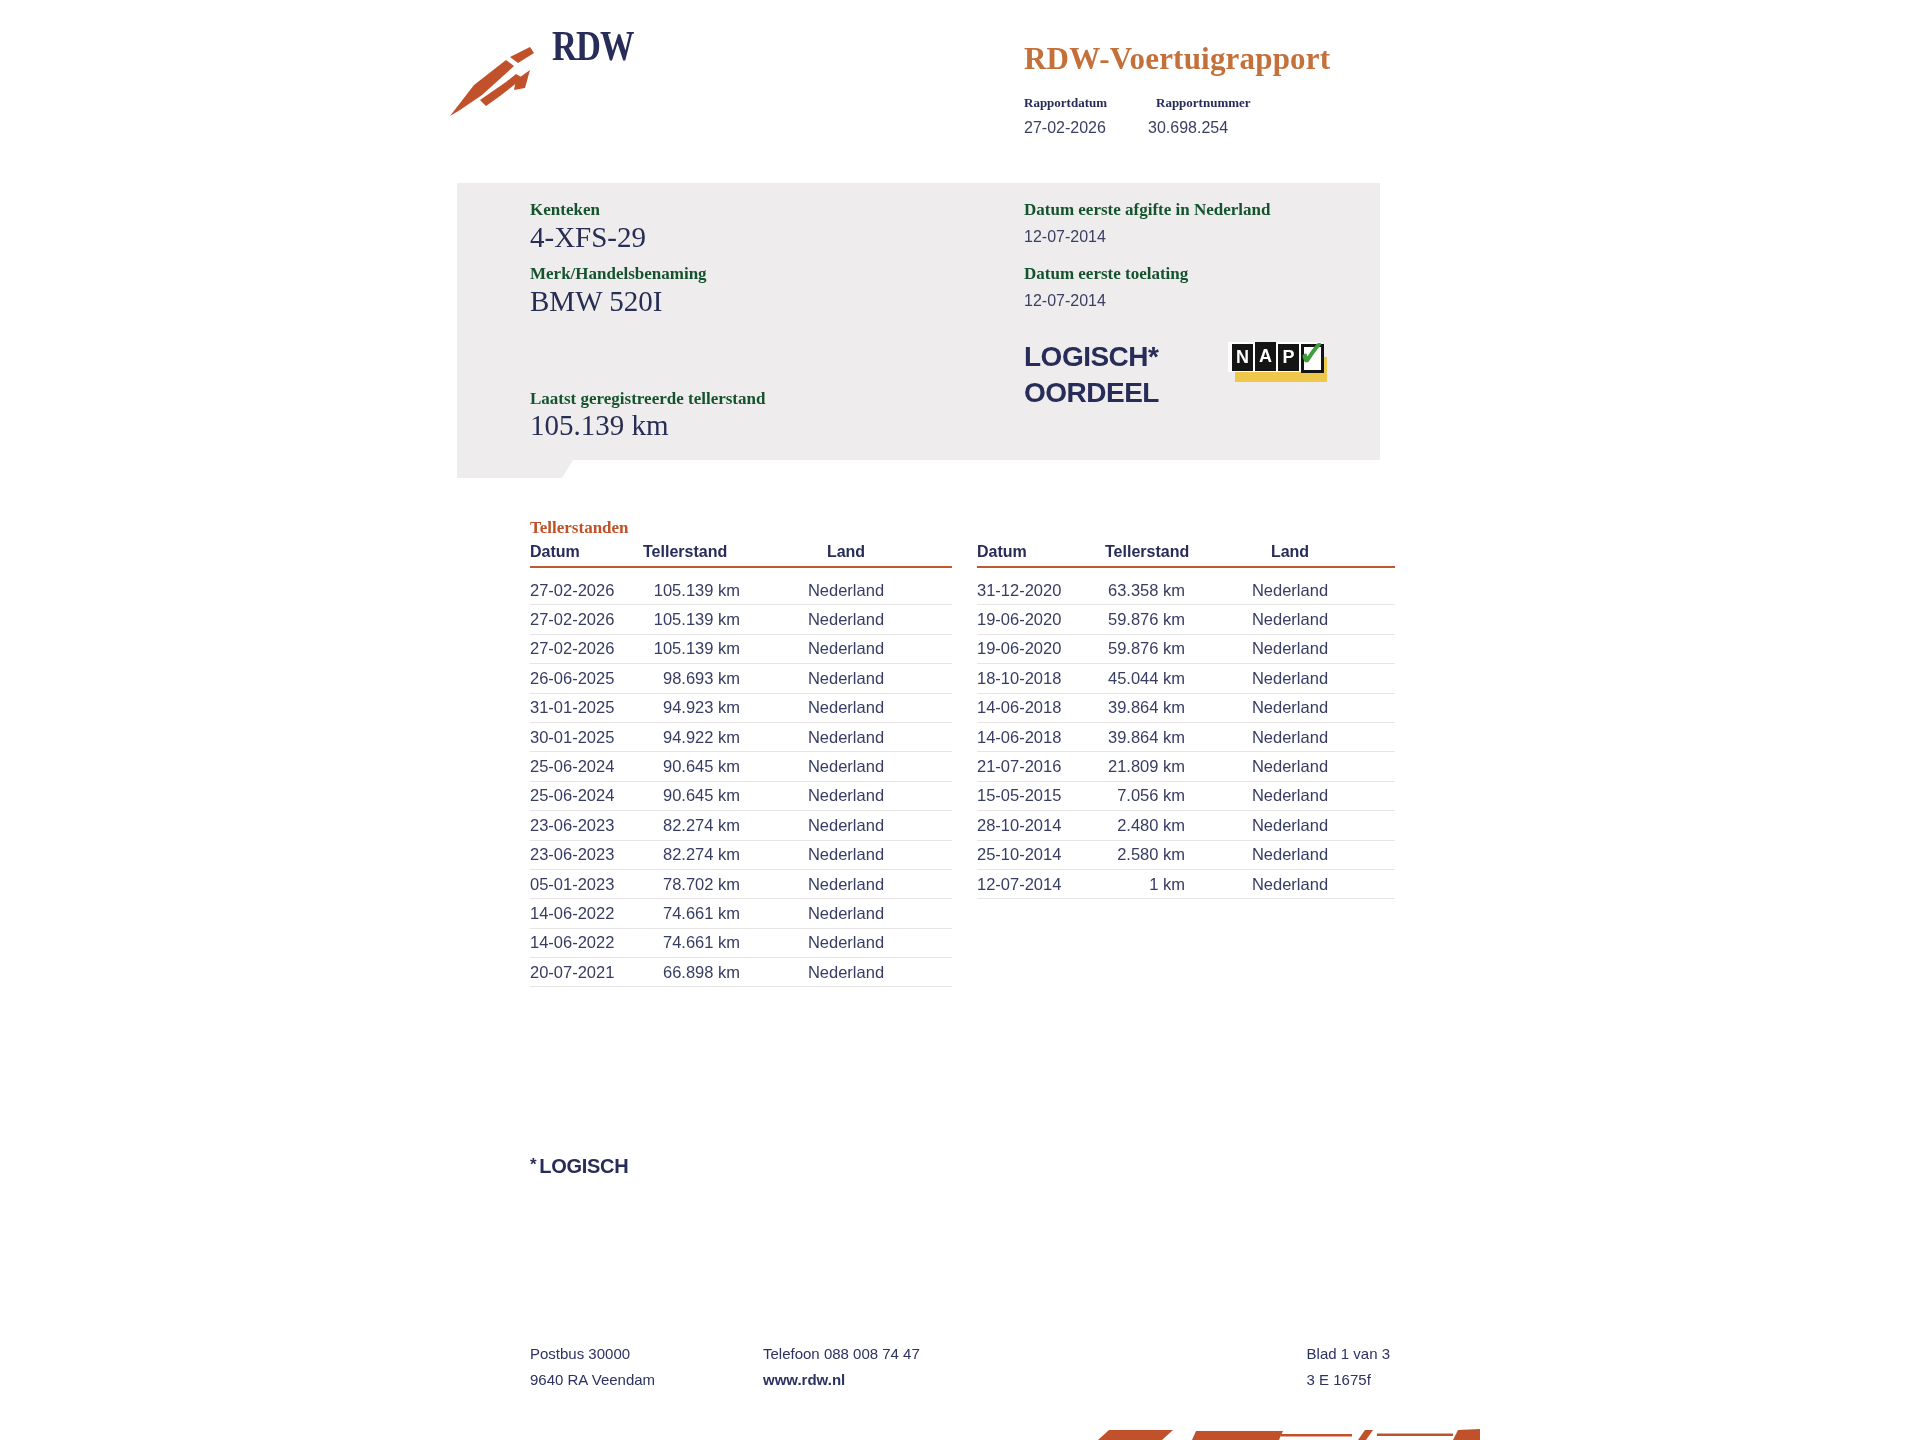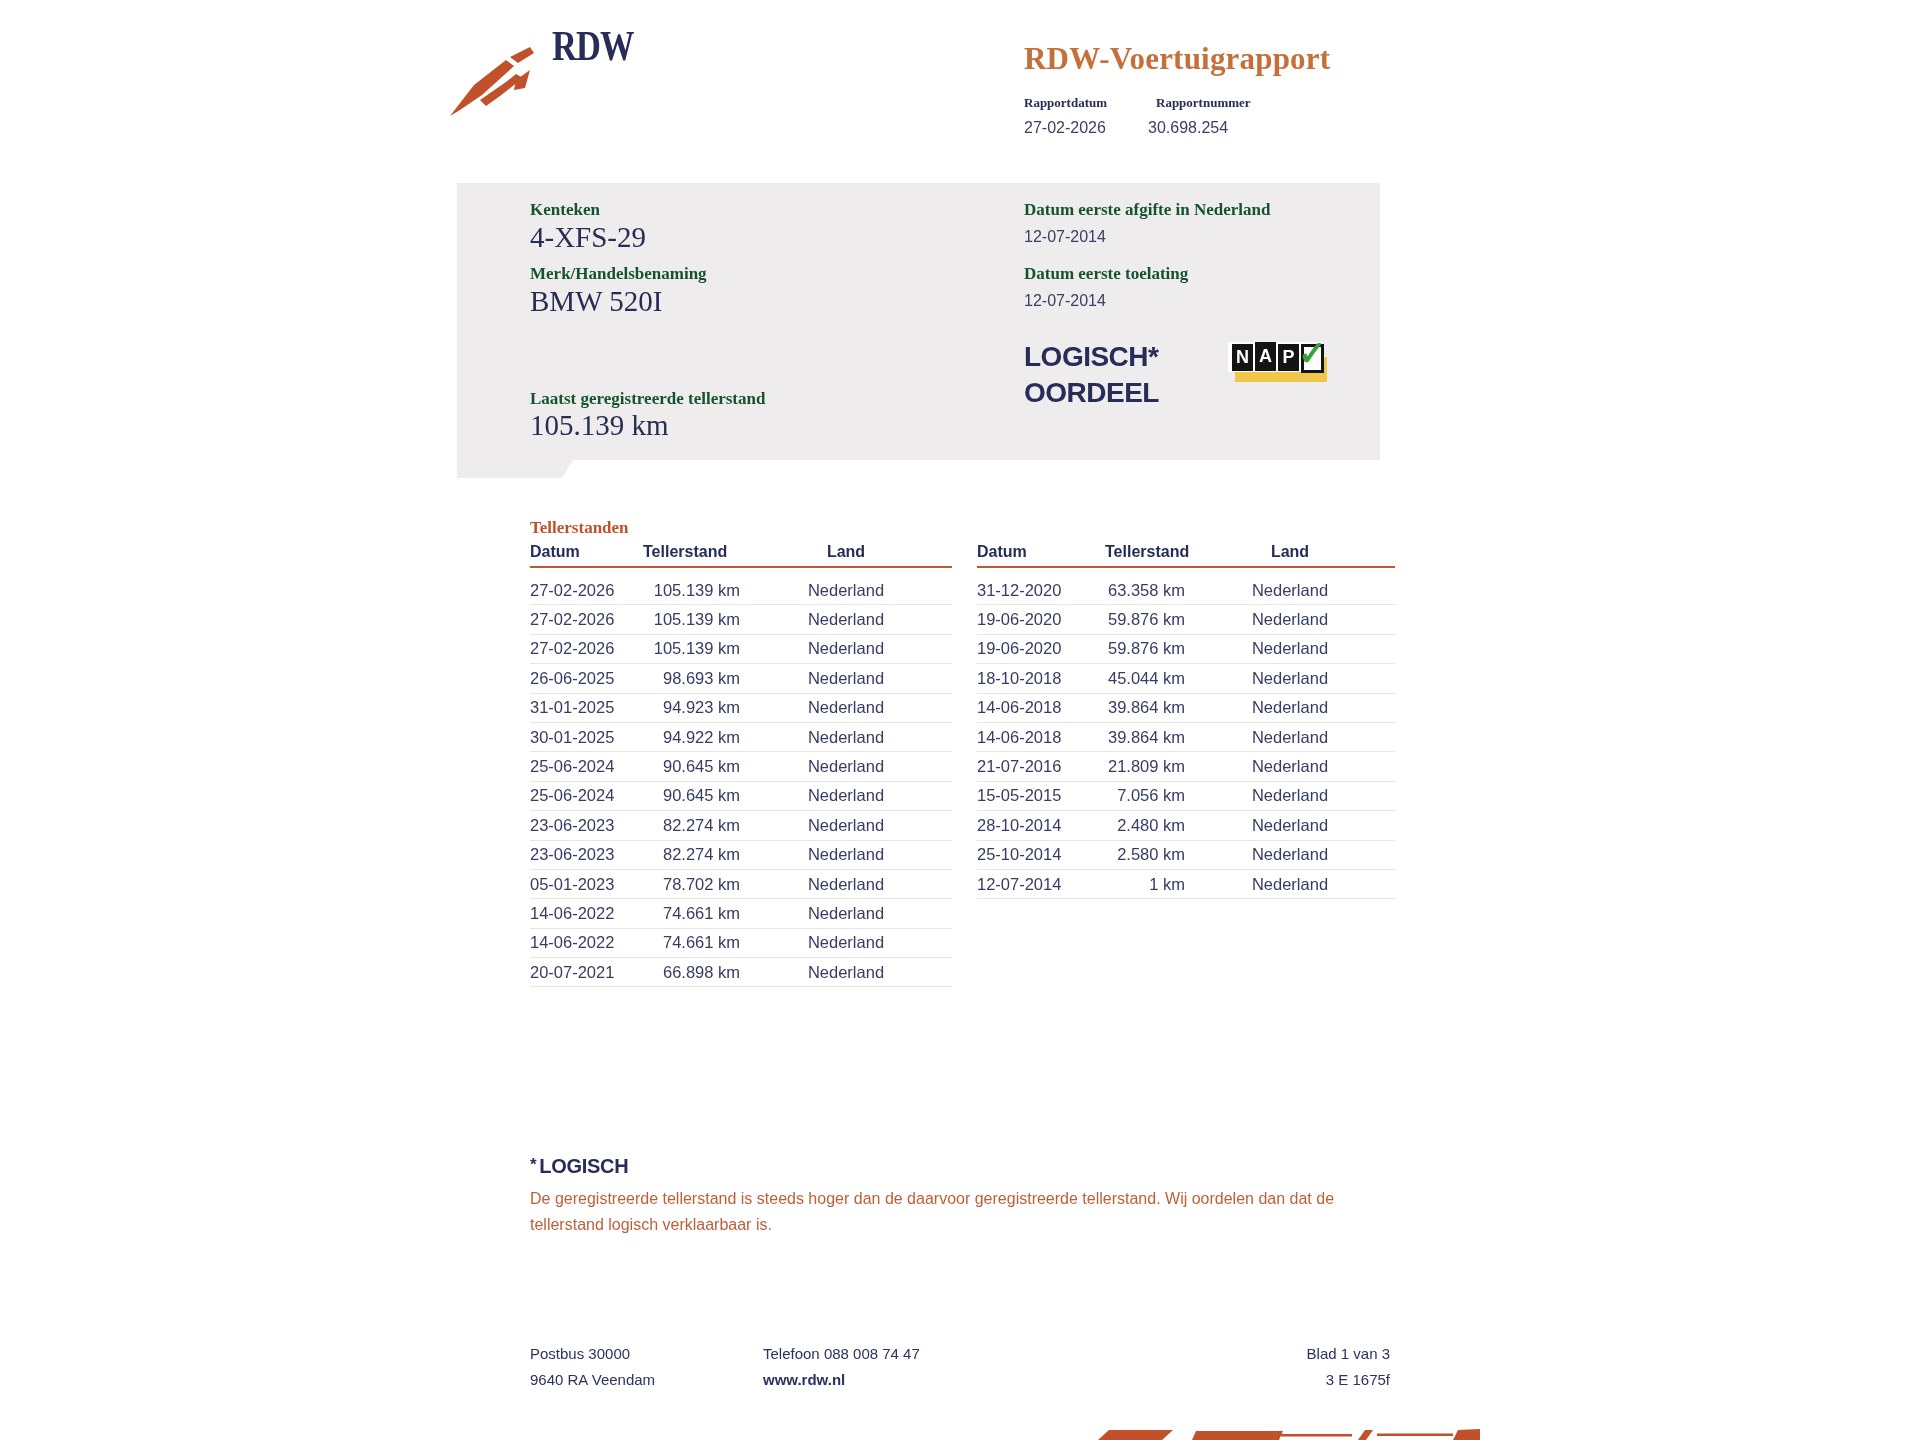--- a/index.html
+++ b/index.html
@@ -77,21 +77,21 @@
   
   .footnote-title{left:530px;top:1155px;font-weight:700;font-size:20px;color:#272c58;
     letter-spacing:-.3px;}
   .footnote-title .ast{font-size:17px;vertical-align:3px;margin-right:3px;}
   .footnote-text{left:530px;top:1186px;width:840px;font-size:16px;line-height:26px;color:#bf5f38;}
 
   
   .footer-block{font-size:15px;line-height:26px;color:#2c3262;}
   .f-left{left:530px;top:1341px;}
   .f-mid{left:763px;top:1341px;}
-  .f-right{right:530px;top:1341px;text-align:right;}
+  .f-right{right:530px;top:1341px;}
   .f-site{font-weight:700;}
 
   .bottom-art{left:1085px;top:1424px;width:400px;height:16px;}
 </style>
 </head>
 <body>
 
 <div class="abs" style="left:0;top:0;width:1920px;height:1168px;">
 
   <svg class="abs wing-logo" viewBox="0 0 94 76">
@@ -281,24 +281,20 @@
         <div class="trow">
           <span class="cell-date">12-07-2014</span>
           <span class="cell-km">1 km</span>
           <span class="cell-land">Nederland</span>
         </div>
       </div>
   </div>
 
   <div class="abs footnote-title">
     <span class="ast">*</span><span>LOGISCH</span>
-  </div>
-  <div class="abs footnote-text">
-    <div>De geregistreerde tellerstand is steeds hoger dan de daarvoor geregistreerde tellerstand. Wij oordelen dan dat de</div>
-    <div>tellerstand logisch verklaarbaar is.</div>
   </div>
 
   <div class="abs footer-block f-left">
     <div>Postbus 30000</div>
     <div>9640 RA Veendam</div>
   </div>
   <div class="abs footer-block f-mid">
     <div>Telefoon 088 008 74 47</div>
     <div class="f-site">www.rdw.nl</div>
   </div>

